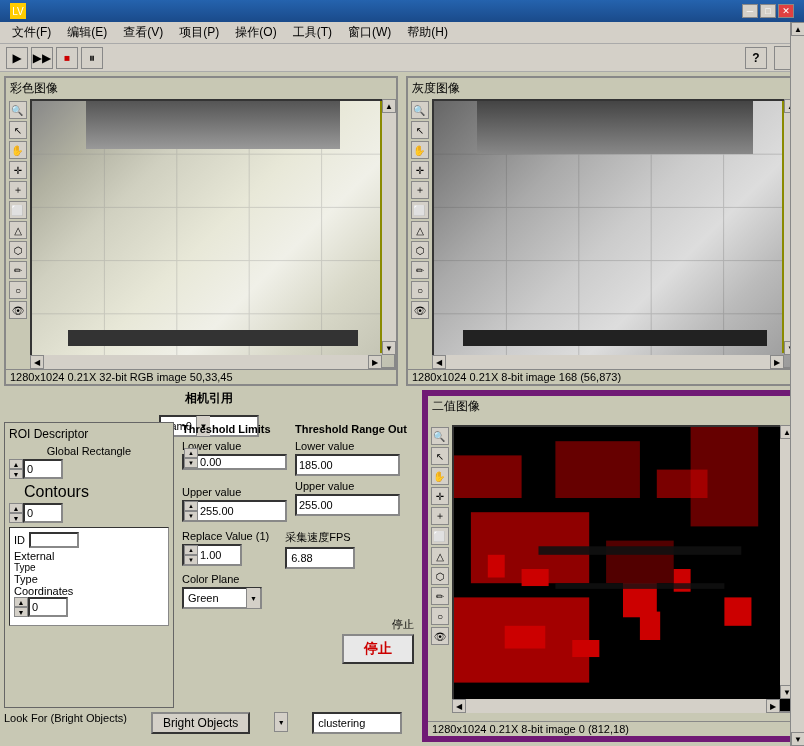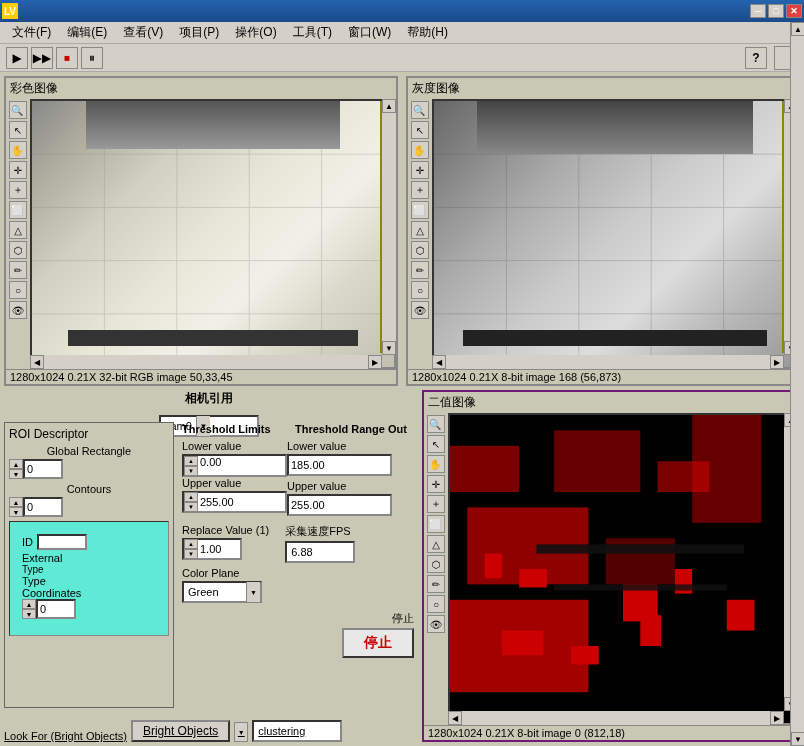--- a/index.html
+++ b/index.html
@@ -12,23 +12,23 @@
       overflow: hidden;
     }
 
     
     .title-bar {
       background: linear-gradient(to bottom, #2563ae, #1a4a8a);
       color: white;
       height: 22px;
       display: flex;
       align-items: center;
-      padding: 0 2px;
+      padding: 0 10px;
       font-size: 11px;
-      font-weight: bold;
+      font-weight: normal;
     }
     .title-bar-icon {
       width: 16px; height: 16px;
       background: #ffcc00;
       margin-right: 6px;
       font-size: 10px;
       display: flex; align-items: center; justify-content: center;
     }
     .title-bar-buttons {
       margin-left: auto;
@@ -225,44 +225,44 @@
     }
     .spin-input {
       width: 40px; height: 20px;
       background: white;
       border: 2px inset #888;
       display: flex; align-items: center;
       padding: 0 2px;
       font-size: 11px;
     }
     .contours-label {
-      font-size: 11px;
-      margin: 2px 4px;
-      text-align: center;
+      font-size: 16px;
+      margin: 2px 15px;
     }
     .id-box {
-      background: #5eead4;
+      background: #ffffff;
       border: 1px inset #888;
-      padding: 12px;
+      padding: 4px;
       font-size: 11px;
     }
     .id-row {
       display: flex;
       align-items: center;
       gap: 4px;
       margin-bottom: 2px;
     }
 
     
     .binary-panel {
       flex: 1;
-      border: 2px solid #701a75;
-      background: #c8c8b4;
-      display: flex;
-      flex-direction: column;
+      border: 6px solid #701a75;
+      background: #c8c8b4;
+      display: flex;
+      flex-direction: column;
+      gap: 8px;
     }
     .binary-label {
       font-size: 12px;
       padding: 2px 4px;
     }
     .binary-image-area {
       flex: 1;
       display: flex;
       position: relative;
     }
@@ -491,25 +491,25 @@
 
           <div style="display:flex;gap:8px;">
             <div style="width:105px;">
               <span style="font-size:11px;font-weight:bold;">Threshold Limits</span>
             </div>
             <div style="flex:1;">
               <span style="font-size:11px;font-weight:bold;">Threshold Range Out</span>
             </div>
           </div>
 
-          <div style="display:flex;">
+          <div style="display:flex;gap:8px;">
 
             <div style="width:105px;">
               <div style="font-size:11px;margin-bottom:2px;">Lower value</div>
-              <div style="display:flex;align-items:flex-start;background:white;border:2px inset #888;height:23px;margin-bottom:0;">
+              <div style="display:flex;align-items:flex-end;background:white;border:2px inset #888;height:16px;margin-bottom:16px;">
                 <div style="display:flex;flex-direction:column;width:14px;">
                   <div style="height:10px;background:#d4d0c8;border:1px solid #888;display:flex;align-items:center;justify-content:center;font-size:6px;">▲</div>
                   <div style="height:10px;background:#d4d0c8;border:1px solid #888;display:flex;align-items:center;justify-content:center;font-size:6px;">▼</div>
                 </div>
                 <span style="flex:1;padding:0 2px;font-size:11px;">0.00</span>
               </div>
               <div style="font-size:11px;margin-bottom:2px;">Upper value</div>
               <div style="display:flex;align-items:center;background:white;border:2px inset #888;height:22px;">
                 <div style="display:flex;flex-direction:column;width:14px;">
                   <div style="height:10px;background:#d4d0c8;border:1px solid #888;display:flex;align-items:center;justify-content:center;font-size:6px;">▲</div>
@@ -556,21 +556,21 @@
             </div>
           </div>
 
           <div style="display:flex;flex-direction:column;align-items:flex-end;gap:2px;margin-top:4px;">
             <span style="font-size:11px;">停止</span>
             <button style="background:#e8e8e8;border:2px outset #888;padding:4px 20px;font-size:14px;color:#cc0000;cursor:pointer;font-weight:bold;font-family:SimSun,sans-serif;">停止</button>
           </div>
         </div>
       </div>
 
-      <div style="display:flex;align-items:flex-end;gap:4px;height:30px;margin-top:auto;text-decoration:underline;">
+      <div style="display:flex;align-items:flex-start;gap:24px;height:30px;margin-top:auto;">
         <span style="font-size:11px;">Look For (Bright Objects)</span>
         <button style="background:#d4d0c8;border:2px outset #888;padding:2px 10px;font-size:12px;cursor:pointer;">Bright Objects</button>
         <div style="width:14px;height:20px;background:#d4d0c8;border:1px solid #888;display:flex;align-items:center;justify-content:center;font-size:7px;">▼</div>
         <div style="display:flex;align-items:center;background:white;border:2px inset #888;height:22px;min-width:90px;">
           <span style="padding:0 4px;font-size:11px;">clustering</span>
         </div>
       </div>
     </div>
 
     <div class="binary-panel">

